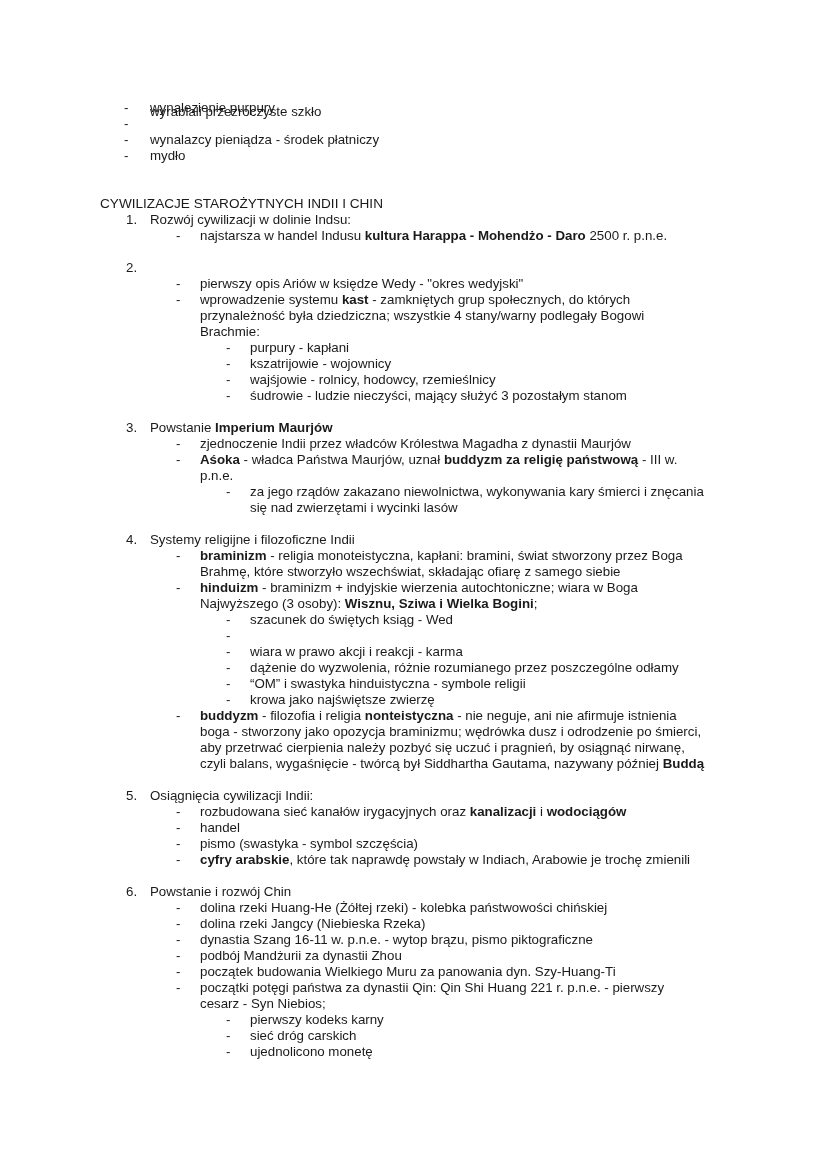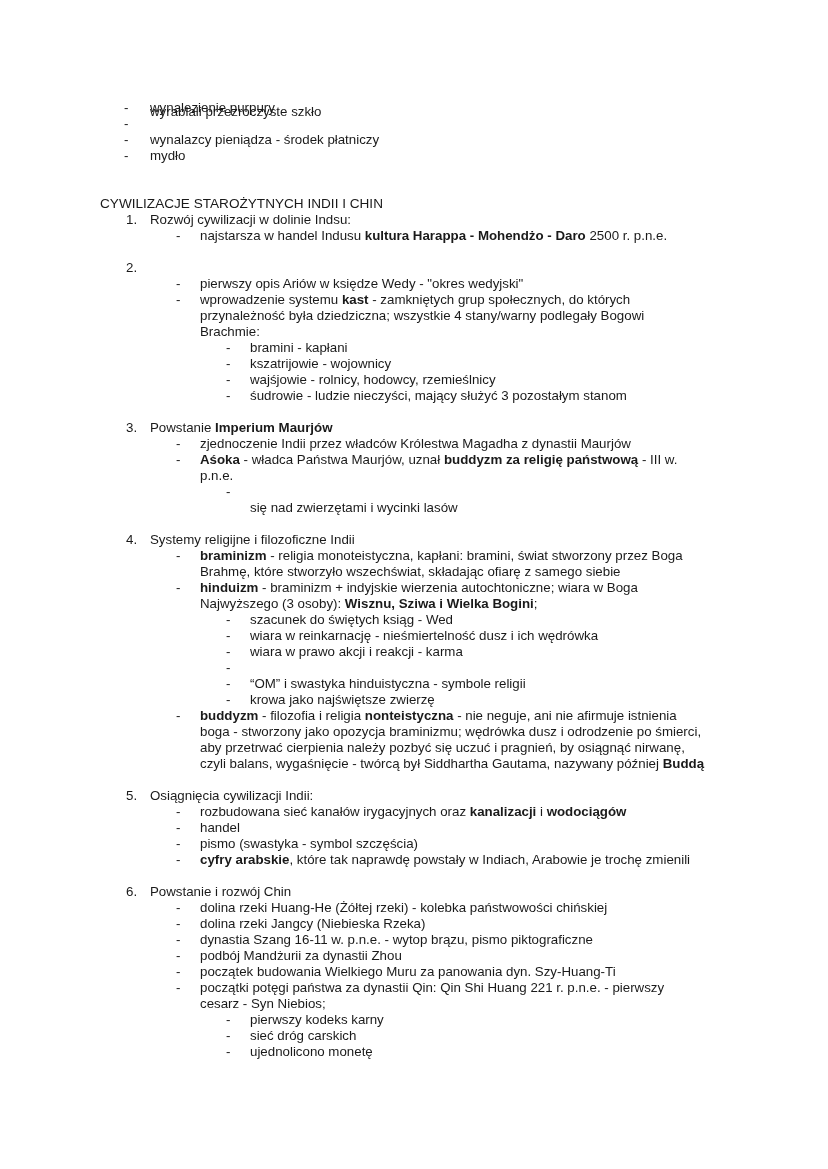--- a/index.html
+++ b/index.html
@@ -33,53 +33,54 @@
   <span class="line" style="left:200px;top:228px"><span>najstarsza w handel Indusu </span><b>kultura Harappa - Mohendżo - Daro</b><span> 2500 r. p.n.e.</span></span>
 
   <span class="num" style="left:126px;top:260px">2.</span>
   <span class="dash" style="left:176px;top:276px">-</span>
   <span class="line" style="left:200px;top:276px">pierwszy opis Ariów w księdze Wedy - "okres wedyjski"</span>
   <span class="dash" style="left:176px;top:292px">-</span>
   <span class="line" style="left:200px;top:292px"><span>wprowadzenie systemu </span><b>kast</b><span> - zamkniętych grup społecznych, do których</span></span>
   <span class="line" style="left:200px;top:308px">przynależność była dziedziczna; wszystkie 4 stany/warny podlegały Bogowi</span>
   <span class="line" style="left:200px;top:324px">Brachmie:</span>
   <span class="dash" style="left:226px;top:340px">-</span>
-  <span class="line" style="left:250px;top:340px">bramini - kapłani</span>
+  <span class="line" style="left:250px;top:340px">purpury - kapłani</span>
   <span class="dash" style="left:226px;top:356px">-</span>
   <span class="line" style="left:250px;top:356px">kszatrijowie - wojownicy</span>
   <span class="dash" style="left:226px;top:372px">-</span>
   <span class="line" style="left:250px;top:372px">wajśjowie - rolnicy, hodowcy, rzemieślnicy</span>
   <span class="dash" style="left:226px;top:388px">-</span>
   <span class="line" style="left:250px;top:388px">śudrowie - ludzie nieczyści, mający służyć 3 pozostałym stanom</span>
 
   <span class="num" style="left:126px;top:420px">3.</span>
   <span class="line" style="left:150px;top:420px"><span>Powstanie </span><b>Imperium Maurjów</b></span>
   <span class="dash" style="left:176px;top:436px">-</span>
   <span class="line" style="left:200px;top:436px">zjednoczenie Indii przez władców Królestwa Magadha z dynastii Maurjów</span>
   <span class="dash" style="left:176px;top:452px">-</span>
   <span class="line" style="left:200px;top:452px"><b>Aśoka</b><span> - władca Państwa Maurjów, uznał </span><b>buddyzm za religię państwową</b><span> - III w.</span></span>
   <span class="line" style="left:200px;top:468px">p.n.e.</span>
   <span class="dash" style="left:226px;top:484px">-</span>
+  <span class="line" style="left:250px;top:484px">za jego rządów zakazano niewolnictwa, wykonywania kary śmierci i znęcania</span>
   <span class="line" style="left:250px;top:500px">się nad zwierzętami i wycinki lasów</span>
 
   <span class="num" style="left:126px;top:532px">4.</span>
   <span class="line" style="left:150px;top:532px">Systemy religijne i filozoficzne Indii</span>
   <span class="dash" style="left:176px;top:548px">-</span>
   <span class="line" style="left:200px;top:564px">Brahmę, które stworzyło wszechświat, składając ofiarę z samego siebie</span>
   <span class="line" style="left:200px;top:548px"><b>braminizm</b><span> - religia monoteistyczna, kapłani: bramini, świat stworzony przez Boga</span></span>
   <span class="dash" style="left:176px;top:580px">-</span>
   <span class="line" style="left:200px;top:580px"><b>hinduizm</b><span> - braminizm + indyjskie wierzenia autochtoniczne; wiara w Boga</span></span>
   <span class="line" style="left:200px;top:596px"><span>Najwyższego (3 osoby): </span><b>Wisznu, Sziwa i Wielka Bogini</b><span>;</span></span>
   <span class="dash" style="left:226px;top:612px">-</span>
   <span class="line" style="left:250px;top:612px">szacunek do świętych ksiąg - Wed</span>
   <span class="dash" style="left:226px;top:628px">-</span>
-  <span class="line" style="left:250px;top:628px">wiara w reinkarnację - nieśmiertelność dusz i ich wędrówka</span>
   <span class="dash" style="left:226px;top:644px">-</span>
   <span class="line" style="left:250px;top:644px">wiara w prawo akcji i reakcji - karma</span>
   <span class="dash" style="left:226px;top:660px">-</span>
+  <span class="line" style="left:250px;top:660px">dążenie do wyzwolenia, różnie rozumianego przez poszczególne odłamy</span>
   <span class="dash" style="left:226px;top:676px">-</span>
   <span class="line" style="left:250px;top:676px">“OM” i swastyka hinduistyczna - symbole religii</span>
   <span class="dash" style="left:226px;top:692px">-</span>
   <span class="line" style="left:250px;top:692px">krowa jako najświętsze zwierzę</span>
   <span class="dash" style="left:176px;top:708px">-</span>
   <span class="line" style="left:200px;top:708px"><b>buddyzm</b><span> - filozofia i religia </span><b>nonteistyczna</b><span> - nie neguje, ani nie afirmuje istnienia</span></span>
   <span class="line" style="left:200px;top:724px">boga - stworzony jako opozycja braminizmu; wędrówka dusz i odrodzenie po śmierci,</span>
   <span class="line" style="left:200px;top:740px">aby przetrwać cierpienia należy pozbyć się uczuć i pragnień, by osiągnąć nirwanę,</span>
   <span class="line" style="left:200px;top:756px"><span>czyli balans, wygaśnięcie - twórcą był Siddhartha Gautama, nazywany później </span><b>Buddą</b></span>
 

